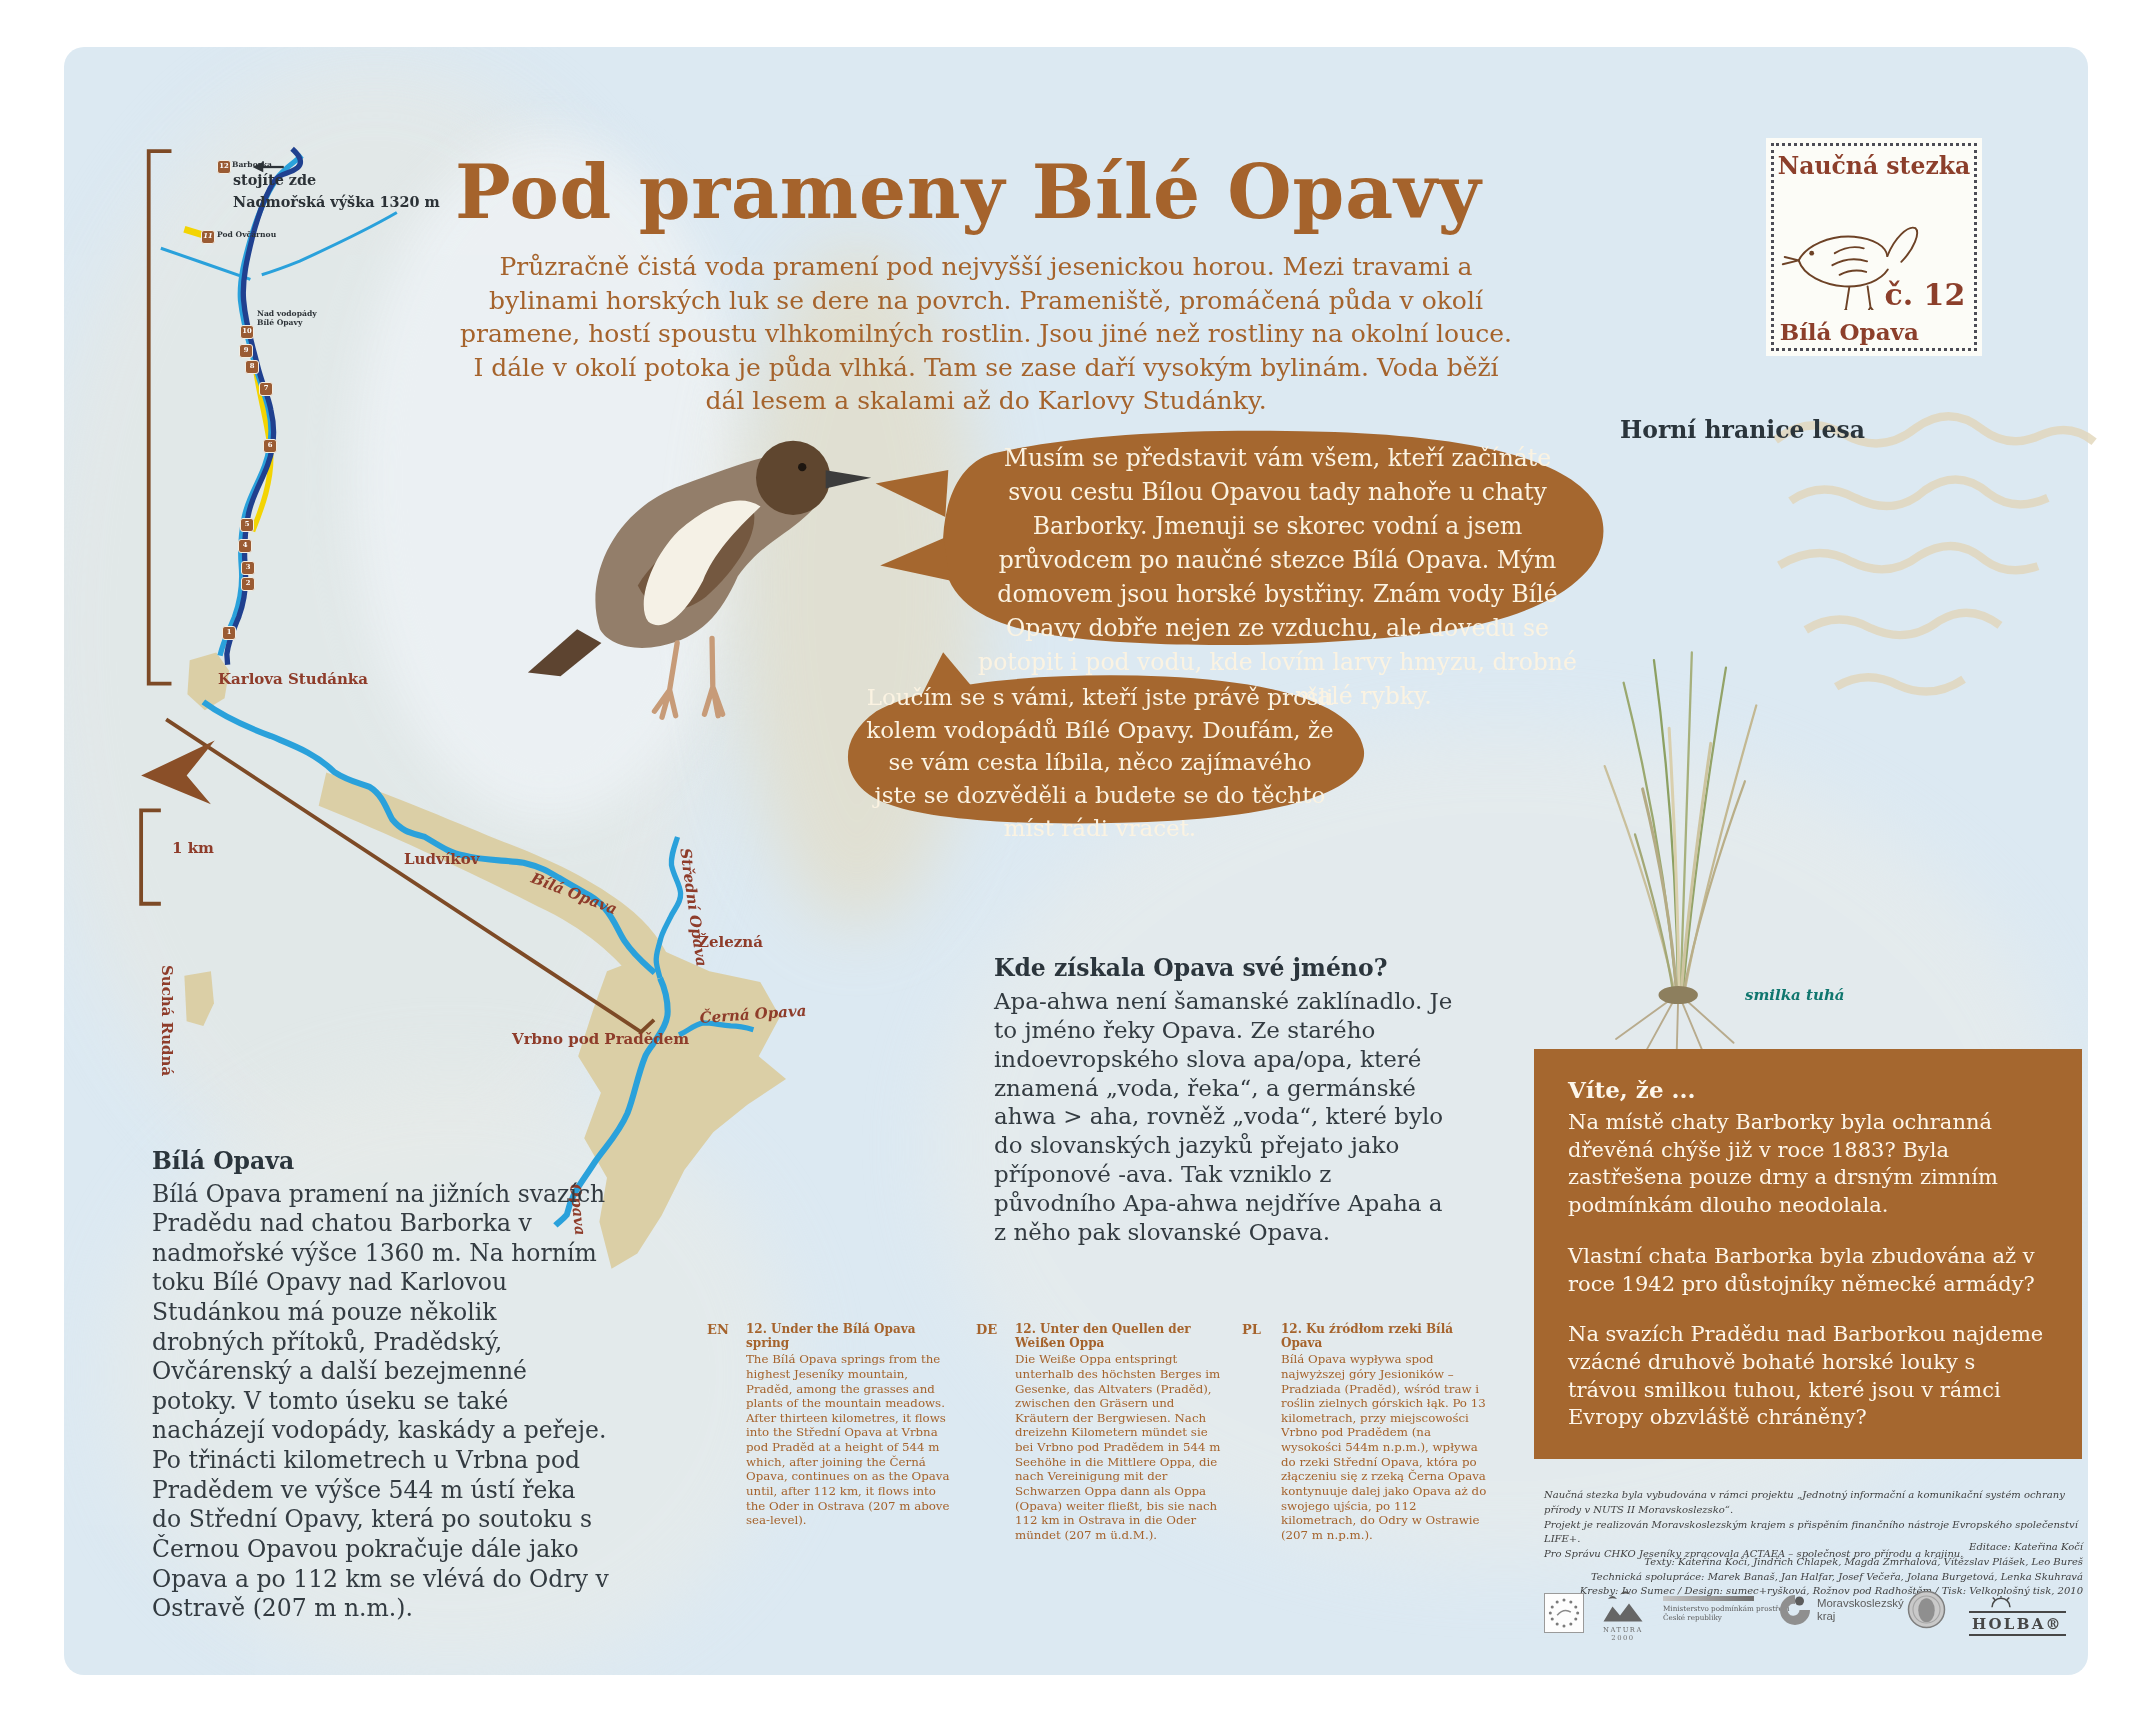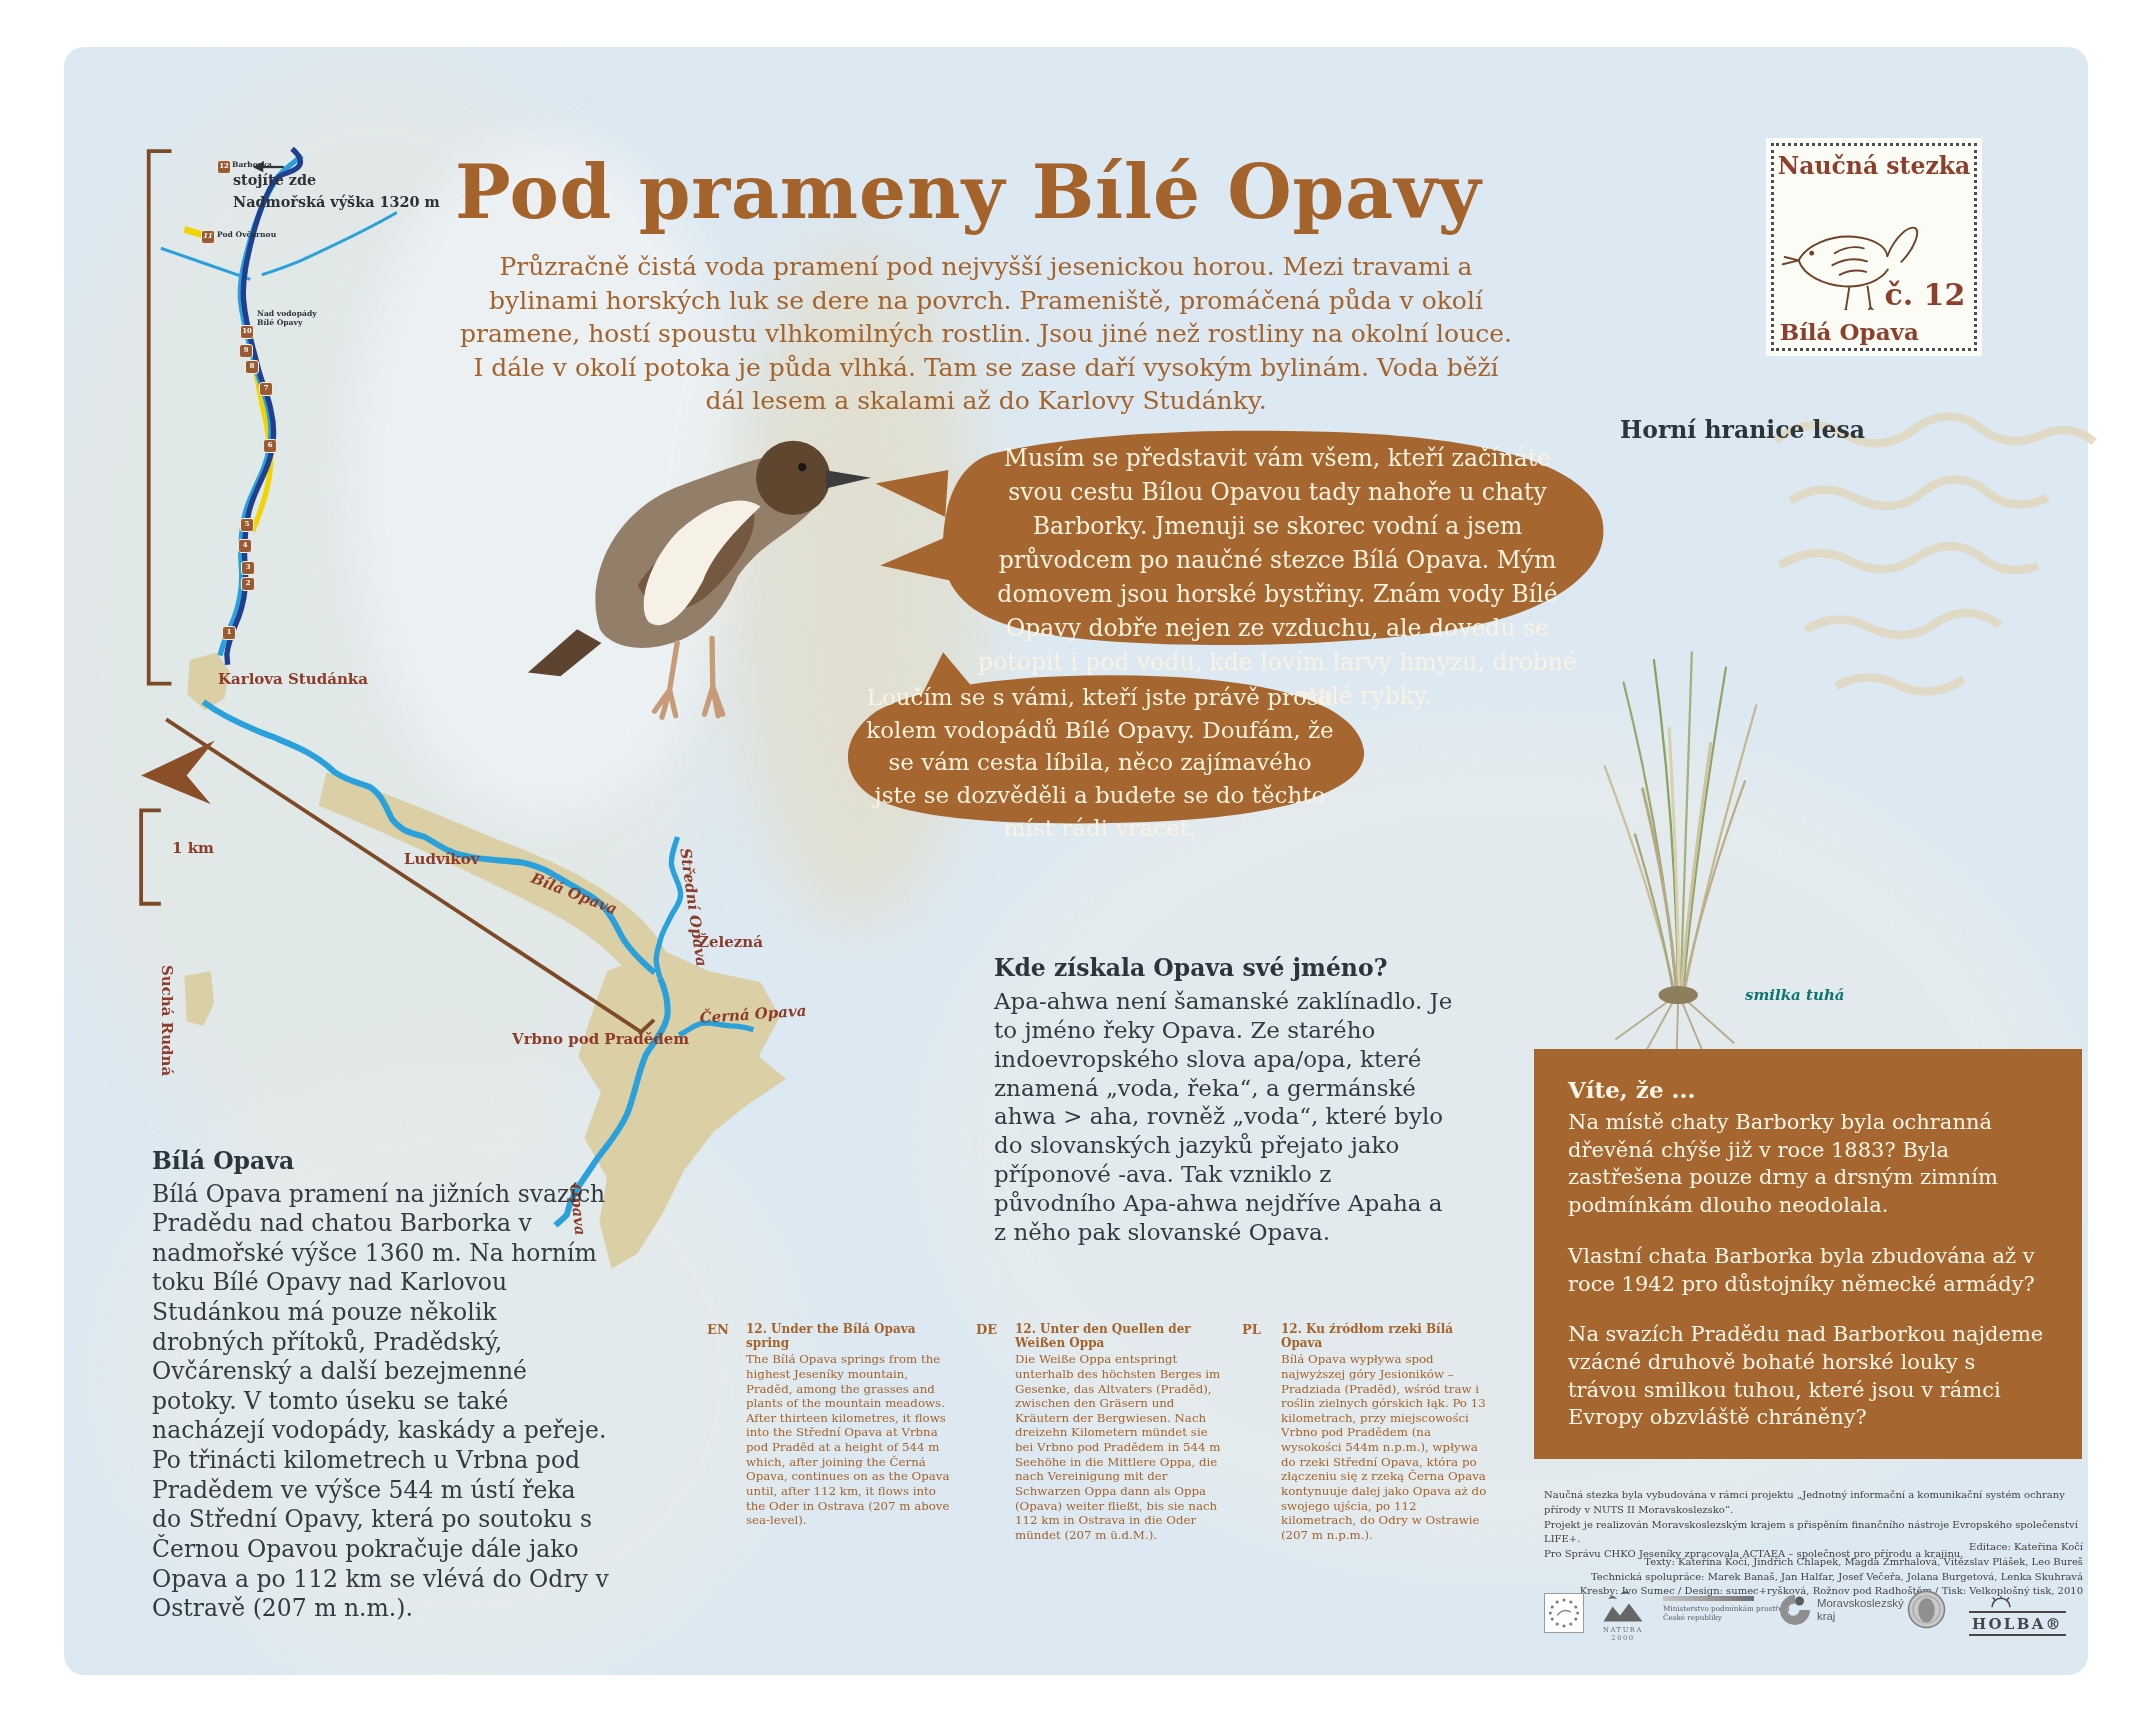--- a/index.html
+++ b/index.html
@@ -21,21 +21,21 @@
   .tiny{font-size:7.6px;font-weight:bold;color:#2c3237;line-height:1.15;}
   .marker{position:absolute;width:12px;height:12px;background:#9a5b33;border:0.8px solid #f3ede2;border-radius:3px;
           color:#ffffff;font-size:6.8px;font-weight:bold;text-align:center;line-height:11.4px;}
   .tcol{position:absolute;width:250px;color:#a5632c;}
   .tcol .code{position:absolute;left:0;top:0;font-weight:bold;font-size:13px;}
   .tcol .tt{margin-left:39px;font-weight:bold;font-size:12px;line-height:1.2;}
   .tcol .tb{margin-left:39px;font-size:11.8px;line-height:1.24;margin-top:1.5px;}
   #didyouknow{background:#a5672f;color:#fdf6ea;}
   #didyouknow h3{font-size:23px;margin:0 0 6px 0;color:#fdf6ea;}
   #didyouknow p{font-size:21px;line-height:1.32;margin:0 0 23px 0;}
-  .fine{font-size:10px;color:#3f3f3f;line-height:1.48;}
+  .fine{font-size:10px;color:#3f3f3f;line-height:1.48;font-style:italic;}
   .logo-cap{font-size:6.8px;color:#6d6d6d;letter-spacing:1.5px;text-align:center;}
   .stamp{position:absolute;left:1766px;top:138px;width:216px;height:218px;background:#fcfcf7;}
   .stamp-inner{position:absolute;left:5.3px;top:5.3px;right:5.3px;bottom:5.3px;border:3.8px dotted #4c4c55;}
   .stamp .s-top{position:absolute;left:0;right:0;top:13.7px;text-align:center;font-weight:bold;font-size:23.5px;color:#8c3f2b;}
   .stamp .s-num{position:absolute;right:16.7px;bottom:44px;font-weight:bold;font-size:30px;color:#8c3f2b;}
   .stamp .s-bot{position:absolute;left:13.7px;bottom:10.6px;font-weight:bold;font-size:23px;color:#8c3f2b;}
   .minibar{background:linear-gradient(to right,#c6c6c6,#6f6f6f);height:4.6px;width:91px;}
   .mini-t{font-size:7.2px;color:#5b5b5b;line-height:1.25;}
   .holba{font-size:15px;font-weight:bold;color:#474747;letter-spacing:2.3px;border-top:2.3px double #474747;border-bottom:2.3px double #474747;padding:1.5px 3px;}
 </style>

